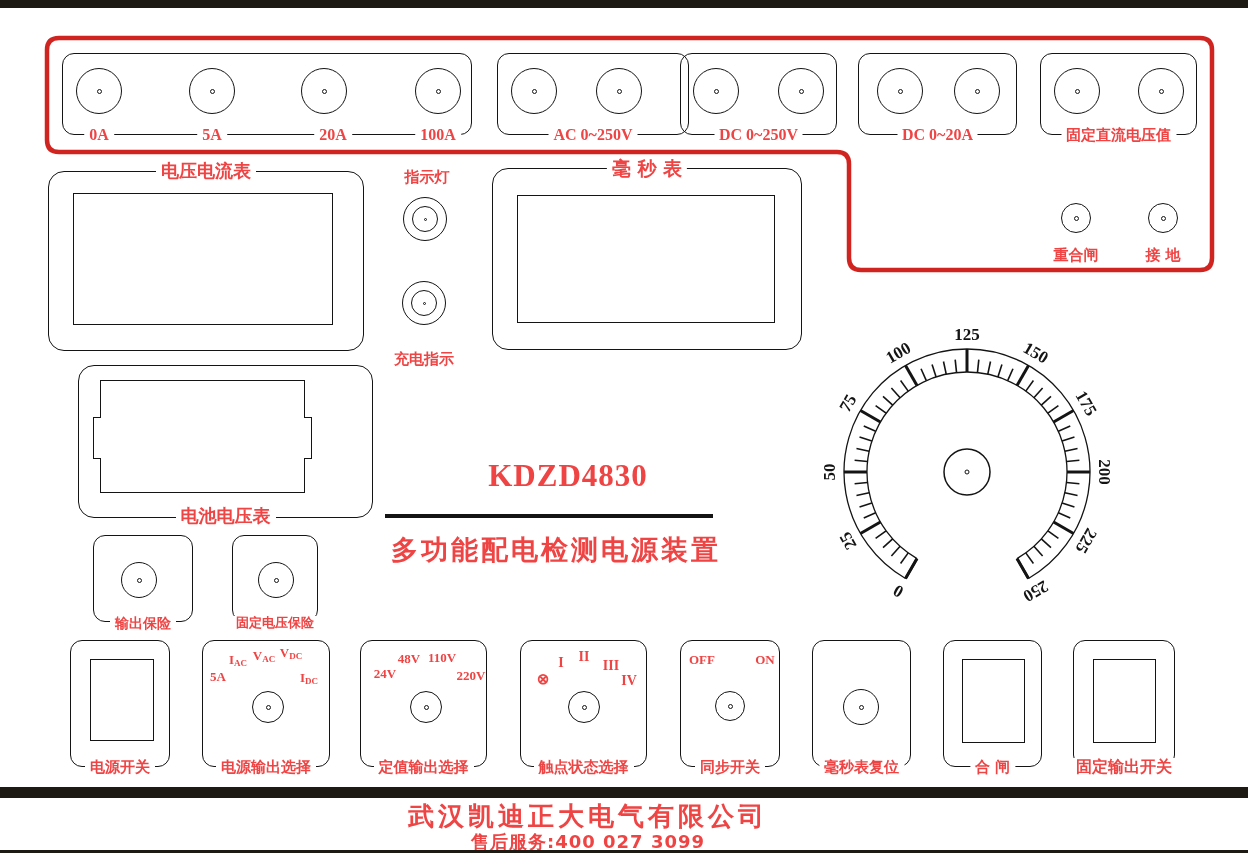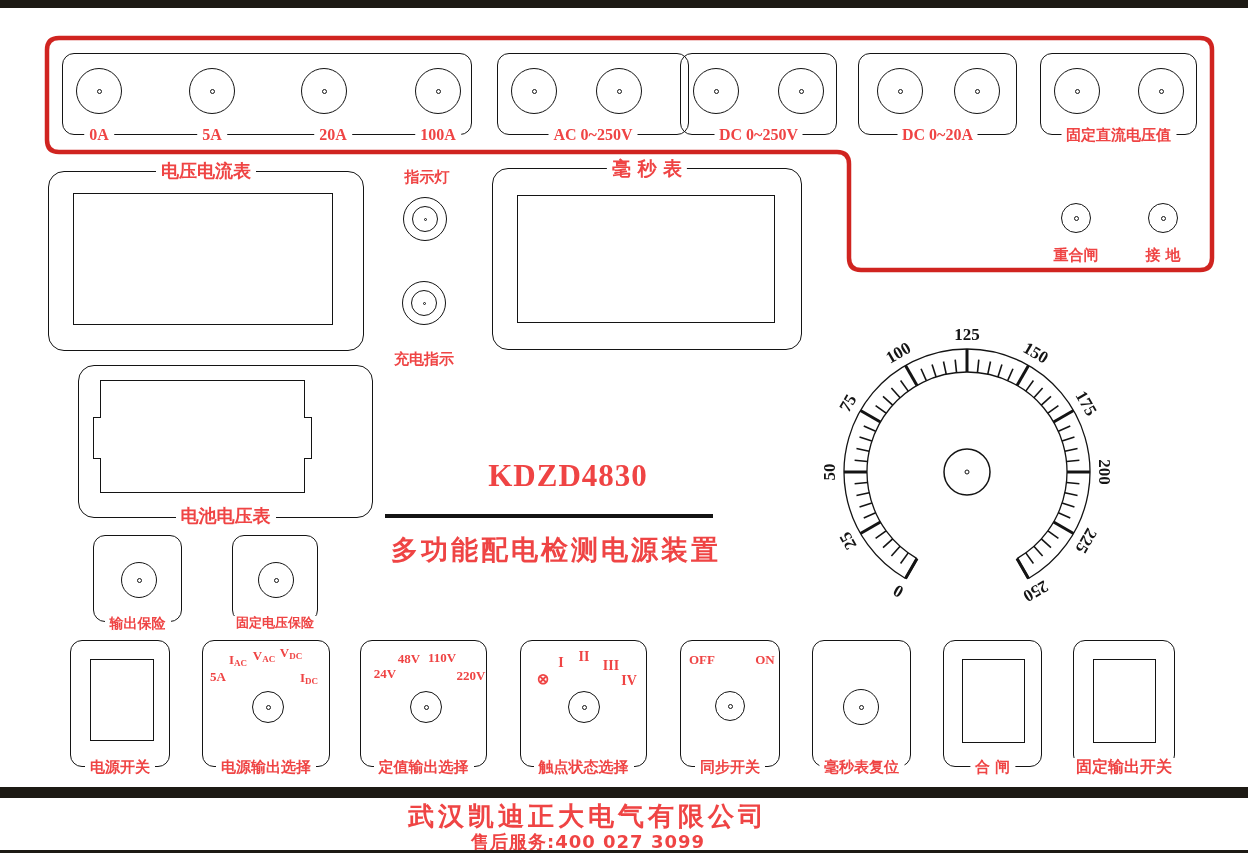--- a/index.html
+++ b/index.html
@@ -132,21 +132,21 @@
   </div>
 
   <div class="box rbox" style="left:78px;top:365px;width:295px;height:153px;">
     <div class="screen" style="left:21px;top:14px;width:205px;height:113px;">
       <div class="tab" style="left:-8px;top:36px;width:8px;height:42px;border-right:none;"></div>
       <div class="tab" style="right:-8px;top:36px;width:8px;height:42px;border-left:none;"></div>
     </div>
     <span class="blabel bb cn" style="font-size:18px;">电池电压表</span>
   </div>
 
-  <div class="box" style="left:93px;top:535px;width:89px;height:87px;">
+  <div class="box" style="left:93px;top:535px;width:100px;height:87px;">
     <div class="term" style="left:27px;top:26px;width:36px;height:36px;">
         <div class="dot"></div>
       </div>
     <span class="blabel bb cn" style="font-size:14px;">输出保险</span>
   </div>
   <div class="box" style="left:232px;top:535px;width:86px;height:87px;">
     <div class="term" style="left:25px;top:26px;width:36px;height:36px;">
         <div class="dot"></div>
       </div>
     <span class="blabel bb cn" style="font-size:13px;">固定电压保险</span>

